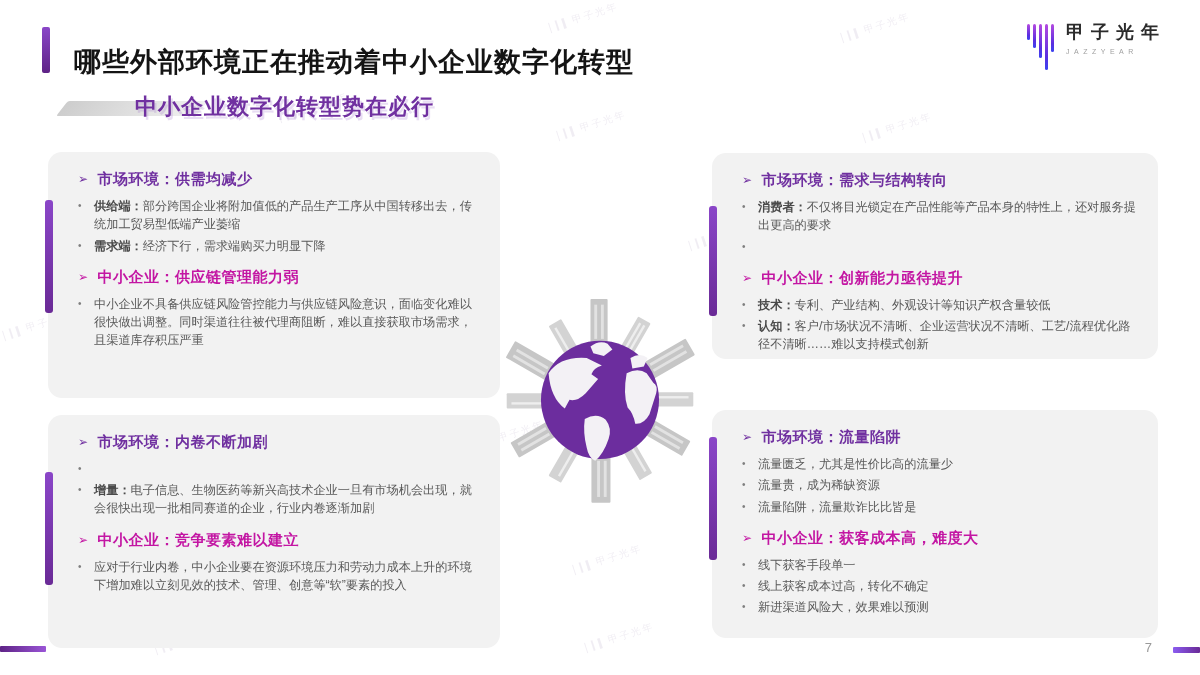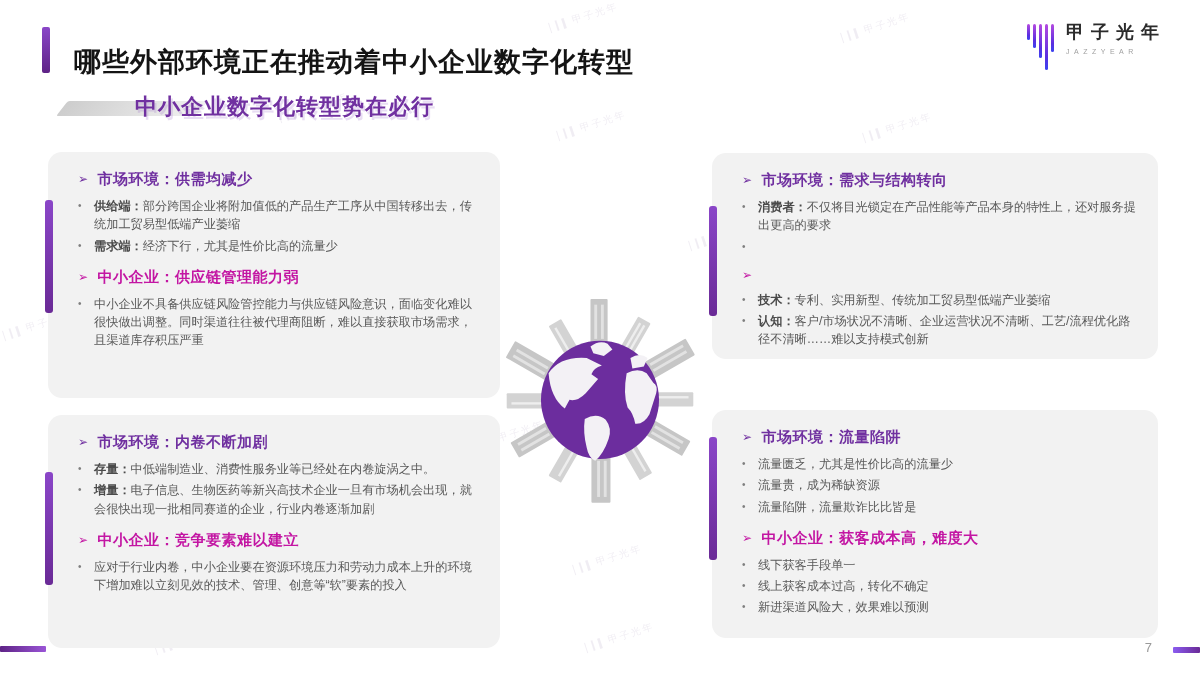--- a/index.html
+++ b/index.html
@@ -119,21 +119,21 @@
     <div class="sec-head market">
       <span class="arrow">➢</span>
       <span>市场环境：供需均减少</span>
     </div>
     <div class="bullet">
       <span class="dot">•</span>
       <span class="b-text"><b>供给端：</b><span>部分跨国企业将附加值低的产品生产工序从中国转移出去，传统加工贸易型低端产业萎缩</span></span>
     </div>
     <div class="bullet">
       <span class="dot">•</span>
-      <span class="b-text"><b>需求端：</b><span>经济下行，尤其是性价比高的流量少</span></span>
+      <span class="b-text"><b>需求端：</b><span>经济下行，需求端购买力明显下降</span></span>
     </div>
   </div>
   <div class="sec">
     <div class="sec-head sme">
       <span class="arrow">➢</span>
       <span>中小企业：供应链管理能力弱</span>
     </div>
     <div class="bullet">
       <span class="dot">•</span>
       <span class="b-text"><b></b><span>中小企业不具备供应链风险管控能力与供应链风险意识，面临变化难以很快做出调整。同时渠道往往被代理商阻断，难以直接获取市场需求，且渠道库存积压严重</span></span>
@@ -143,21 +143,20 @@
 
 <section class="card bl">
   <div class="accent"></div>
   <div class="sec">
     <div class="sec-head market">
       <span class="arrow">➢</span>
       <span>市场环境：内卷不断加剧</span>
     </div>
     <div class="bullet">
       <span class="dot">•</span>
-      <span class="b-text"><b>存量：</b><span>中低端制造业、消费性服务业等已经处在内卷旋涡之中。</span></span>
     </div>
     <div class="bullet">
       <span class="dot">•</span>
       <span class="b-text"><b>增量：</b><span>电子信息、生物医药等新兴高技术企业一旦有市场机会出现，就会很快出现一批相同赛道的企业，行业内卷逐渐加剧</span></span>
     </div>
   </div>
   <div class="sec">
     <div class="sec-head sme">
       <span class="arrow">➢</span>
       <span>中小企业：竞争要素难以建立</span>
@@ -180,24 +179,25 @@
       <span class="dot">•</span>
       <span class="b-text"><b>消费者：</b><span>不仅将目光锁定在产品性能等产品本身的特性上，还对服务提出更高的要求</span></span>
     </div>
     <div class="bullet">
       <span class="dot">•</span>
     </div>
   </div>
   <div class="sec">
     <div class="sec-head sme">
       <span class="arrow">➢</span>
-    </div>
-    <div class="bullet">
-      <span class="dot">•</span>
-      <span class="b-text"><b>技术：</b><span>专利、实用新型、传统加工贸易型低端产业萎缩</span></span>
+      <span>中小企业：创新能力亟待提升</span>
+    </div>
+    <div class="bullet">
+      <span class="dot">•</span>
+      <span class="b-text"><b>技术：</b><span>专利、产业结构、外观设计等知识产权含量较低</span></span>
     </div>
     <div class="bullet">
       <span class="dot">•</span>
       <span class="b-text"><b>认知：</b><span>客户/市场状况不清晰、企业运营状况不清晰、工艺/流程优化路径不清晰……难以支持模式创新</span></span>
     </div>
   </div>
 </section>
 
 <section class="card br">
   <div class="accent"></div>

